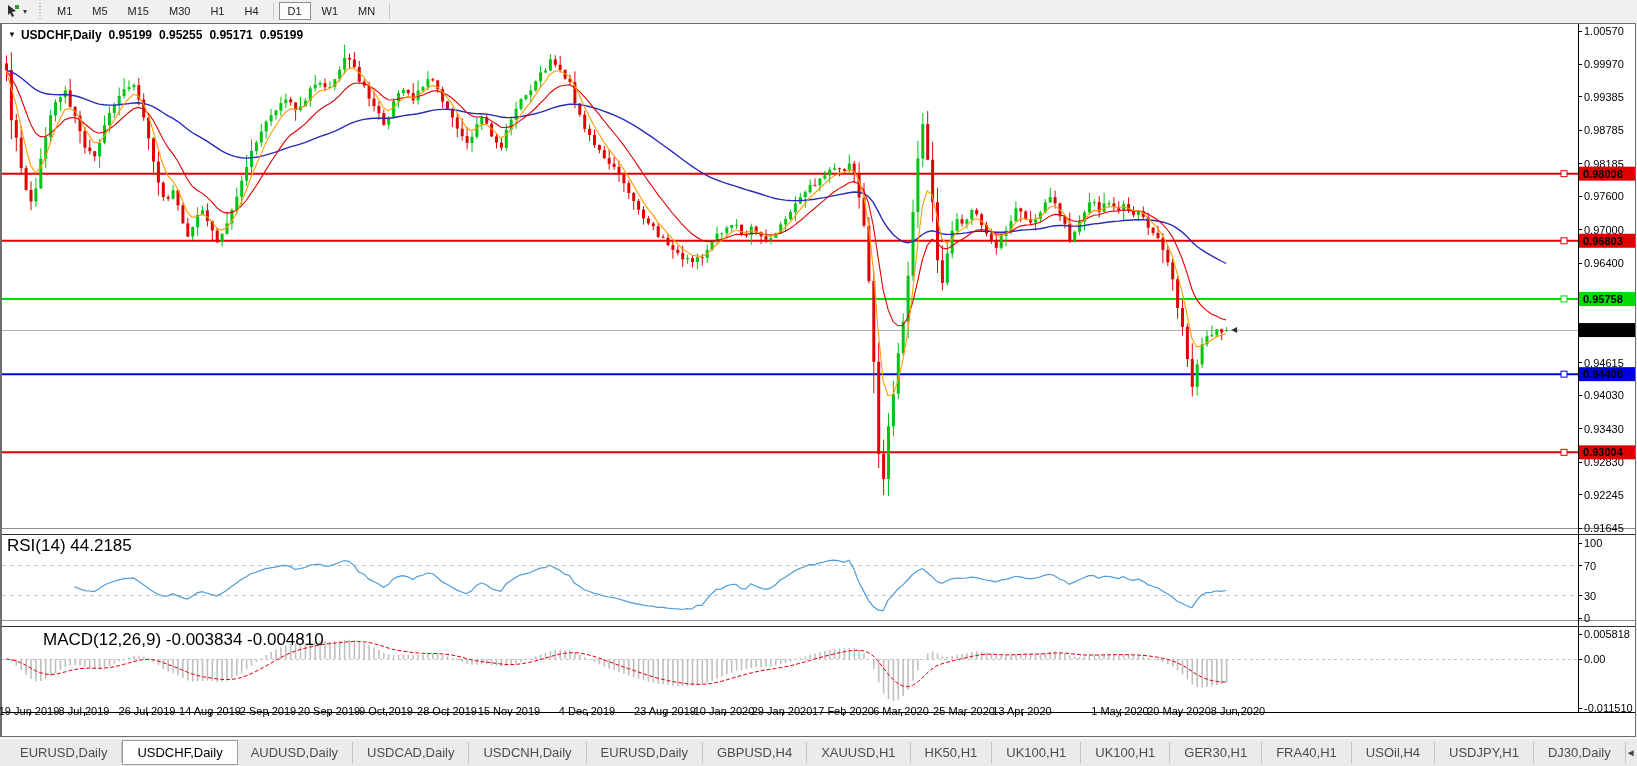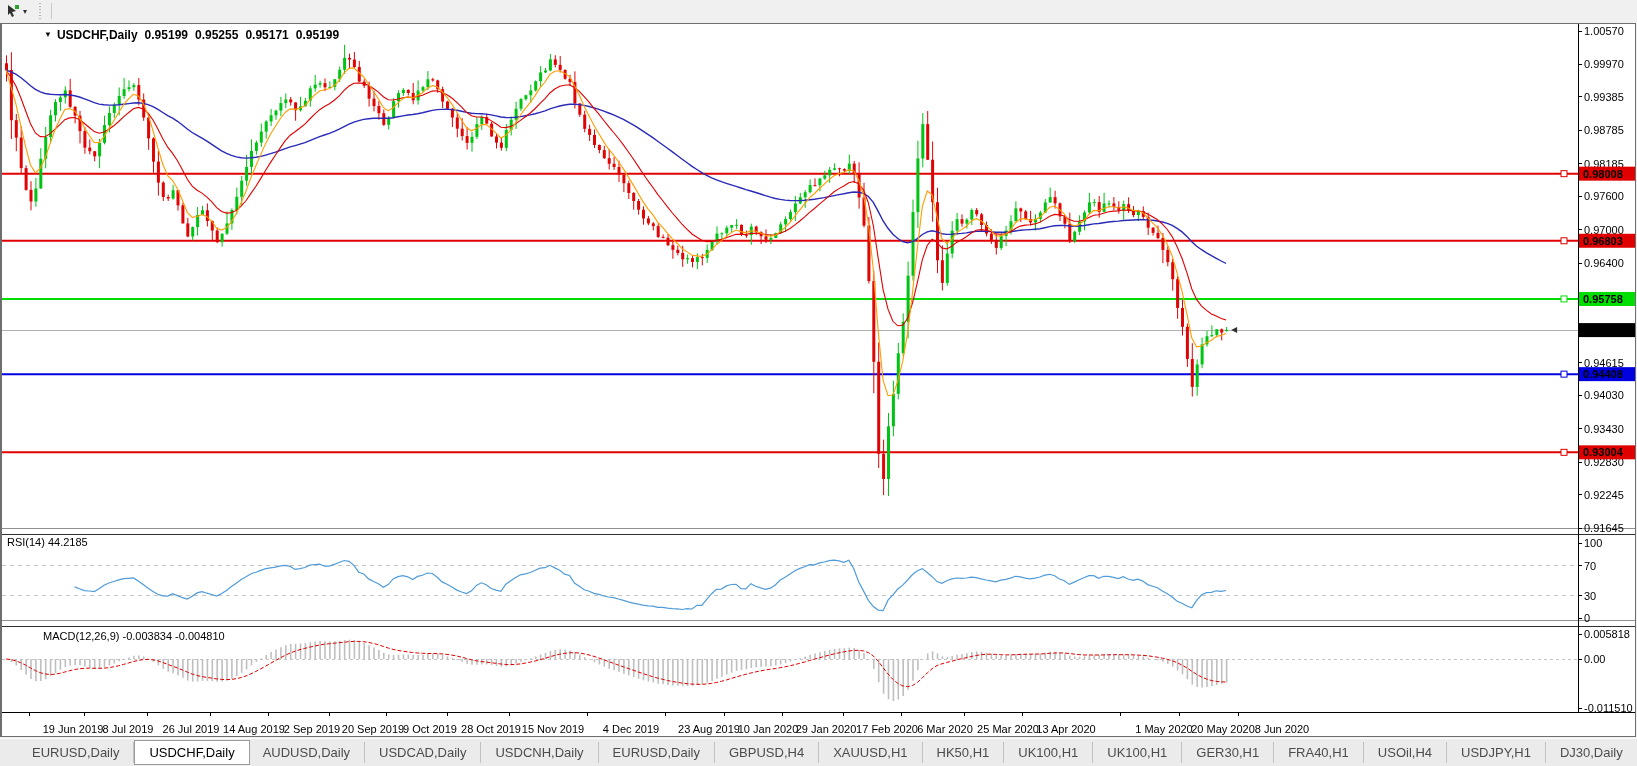--- a/index.html
+++ b/index.html
@@ -13,48 +13,60 @@
   .grip{width:6px;height:16px;margin:0 4px;background:repeating-linear-gradient(#b5b5b5 0 1px,transparent 1px 3px);background-size:2px 100%;background-repeat:no-repeat;background-position:center;}
   .tf-group{display:flex;align-items:center;height:22px;}
   .tf-btn{font-size:11px;color:#222;padding:2px 8px;margin:0 1px;border:1px solid transparent;cursor:default;}
   .tf-btn.active{background:#fbfbfb;border:1px solid #8f8f8f;}
   .tf-sep{width:1px;height:16px;background:#c9c9c9;margin:0 4px;}
   
   .chart-window{position:absolute;top:23px;left:0;width:1633px;height:712px;background:#fff;
                 border:1px solid #6e6e6e;border-left:2px solid #6e6e6e;}
   .chart-window svg{position:absolute;top:0;left:0;}
   svg text{font-family:"Liberation Sans","DejaVu Sans",sans-serif;font-size:11px;fill:#000;}
-  .chart-title{position:absolute;top:4px;left:6px;font-size:12px;font-weight:700;color:#000;white-space:nowrap;margin-left:36px;}
+  .chart-title{position:absolute;top:4px;left:6px;font-size:12px;font-weight:700;color:#000;white-space:nowrap;}
   .chart-title .num{margin-left:7px;}
   .tri{display:inline-block;font-size:8px;vertical-align:2px;margin-right:5px;color:#111;}
-  .pane-label{position:absolute;left:5px;font-size:11px;color:#000;white-space:nowrap;}
+  .pane-label{position:absolute;left:5px;font-size:17px;color:#000;white-space:nowrap;}
   #rsi-label{top:512px;}
   #macd-label{top:606px;padding-left:36px;}
-  .date-label{position:absolute;top:699px;transform:translateX(-50%);font-size:11px;color:#000;white-space:nowrap;margin-left:44px;}
+  .date-label{position:absolute;top:681px;transform:translateX(-50%);font-size:11px;color:#000;white-space:nowrap;}
   
   .tab-bar{position:absolute;top:738px;left:0;width:1637px;height:28px;background:#ebebeb;
-           border-top:1px solid #fdfdfd;display:flex;align-items:center;padding-left:18px;box-sizing:border-box;}
+           border-top:1px solid #fdfdfd;display:flex;align-items:center;padding-left:6px;box-sizing:border-box;}
   .tab{font-size:13px;color:#4c4c4c;padding:3px 14px;border-right:1px solid #c2c2c2;white-space:nowrap;cursor:default;}
   .tab.active{background:#fff;color:#000;border:1px solid #9b9b9b;margin-right:-1px;padding:4px 14px;}
   .tab-scroll{margin-left:auto;display:flex;gap:14px;padding-right:12px;color:#444;font-size:10px;}
 </style>
 </head>
 <body>
 
 <div class="app">
 
   <div class="toolbar">
     <div class="tool-icon">
       <svg width="14" height="14" viewBox="0 0 14 14">
         <polygon points="2,1 10,7 6,8 8,12 6,13 4,9 2,11" fill="#2f2f2f"></polygon>
         <rect x="9" y="1" width="4" height="4" fill="#2da12d"></rect>
       </svg>
     </div>
     <div class="caret">▾</div>
     <div class="grip"></div>
+    <div class="tf-group" id="tf-group">
+        <div class="tf-btn">M1</div>
+        <div class="tf-btn">M5</div>
+        <div class="tf-btn">M15</div>
+        <div class="tf-btn">M30</div>
+        <div class="tf-btn">H1</div>
+        <div class="tf-btn">H4</div>
+        <div class="tf-sep"></div>
+        <div class="tf-btn active">D1</div>
+        <div class="tf-btn">W1</div>
+        <div class="tf-btn">MN</div>
+      </div>
     <div class="tf-sep"></div>
   </div>
 
   <div class="chart-window">
     <svg id="chart-svg" width="1633" height="712">
         <line x1="0" y1="504.5" x2="1633" y2="504.5" stroke="#909090" shape-rendering="crispEdges"></line>
         <line x1="0" y1="510.5" x2="1633" y2="510.5" stroke="#303030" shape-rendering="crispEdges"></line>
         <line x1="0" y1="596.5" x2="1633" y2="596.5" stroke="#909090" shape-rendering="crispEdges"></line>
         <line x1="0" y1="602.5" x2="1633" y2="602.5" stroke="#303030" shape-rendering="crispEdges"></line>
         <line x1="0" y1="688.5" x2="1633" y2="688.5" stroke="#000" shape-rendering="crispEdges"></line>

